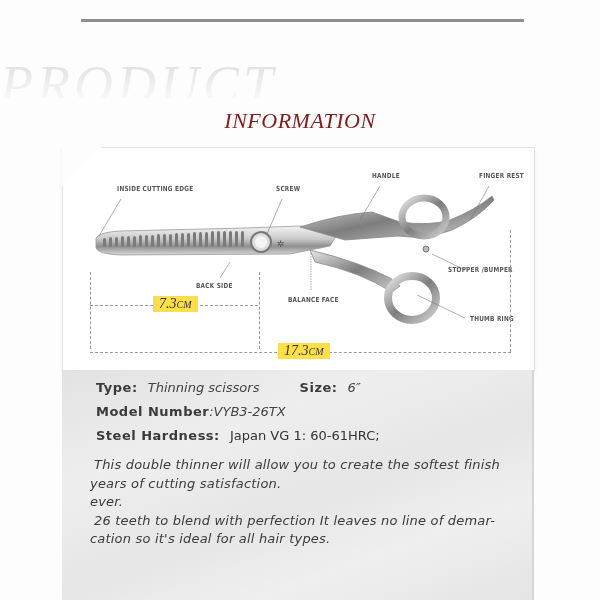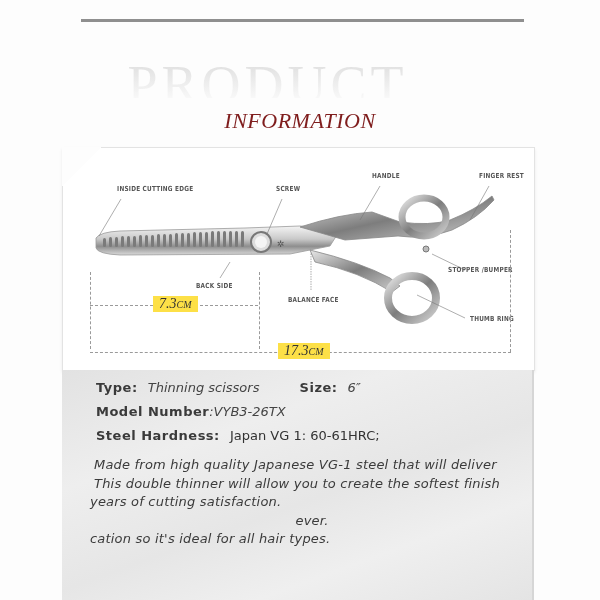--- a/index.html
+++ b/index.html
@@ -1,18 +1,18 @@
 <!DOCTYPE html>
 <html><head>
 <meta charset="utf-8">
 <style>
   html, body { margin:0; padding:0; }
   body { width:600px; height:600px; background:#fdfdfd; position:relative; overflow:hidden; font-family:"Liberation Sans", sans-serif; }
   .top-rule { position:absolute; left:81px; top:19px; width:443px; height:3px; background:#8f8f8f; }
-  .wm { position:absolute; left:0; width:535px; top:58px; text-align:center; font-family:"Liberation Serif", serif; font-size:54px; letter-spacing:4px; color:#e9e9e9; line-height:54px; height:40px; overflow:hidden;
+  .wm { position:absolute; left:0; width:535px; top:58px; text-align:left; font-family:"Liberation Serif", serif; font-style:italic; font-size:54px; letter-spacing:4px; color:#e9e9e9; line-height:54px; height:40px; overflow:hidden;
         background:linear-gradient(#dcdcdc,#f8f8f8); -webkit-background-clip:text; background-clip:text; -webkit-text-fill-color:transparent; }
   .title { position:absolute; left:0; width:600px; top:108px; text-align:center; font-family:"Liberation Serif", serif; font-style:italic; font-size:22px; color:#7f1d1d; letter-spacing:0.5px; }
   .card { position:absolute; left:62px; top:147px; width:471px; height:222px; background:#fff; border:1px solid #e3e3e3; box-shadow:0 2px 3px rgba(0,0,0,0.08); }
   .card-corner { position:absolute; left:62px; top:147px; width:40px; height:40px; background:linear-gradient(135deg,#fdfdfd 50%,transparent 50%); }
   .lbl { position:absolute; font-family:"DejaVu Sans", sans-serif; font-size:7px; font-weight:bold; color:#555; letter-spacing:0.3px; white-space:nowrap; transform:scaleX(0.82); transform-origin:left center; }
   .dim { position:absolute; font-family:"Liberation Serif", serif; font-style:italic; font-size:14px; color:#333; background:#fde047; padding:0 6px; }
   .dim small { font-size:10px; font-style:italic; }
   .dash { position:absolute; border-color:#9a9a9a; border-style:dashed; border-width:0; }
   .panel { position:absolute; left:62px; top:370px; width:470px; height:230px;
            background:linear-gradient(160deg,#e2e2e2 0%,#eeeeee 30%,#e6e6e6 55%,#efefef 75%,#e4e4e4 100%); border-right:2px solid #d6d6d6; }
@@ -129,18 +129,18 @@
 </div>
 <div class="spec" style="left:96px;top:404px;">
   <b>Model Number</b><i>:VYB3-26TX</i>
 </div>
 <div class="spec" style="left:96px;top:428px;">
   <b>Steel Hardness:</b>
   <span style="margin-left:6px;">Japan VG 1: 60-61HRC;</span>
 </div>
 
 <div class="desc" style="left:94px;">
-  <p style="padding-left:0;"><span>Made from high quality Japanese VG-1 steel that will deliver</span></p>
   <p><span>This double thinner will allow you to create the softest finish</span></p>
   <p style="margin-left:-4px;"><span>years of cutting satisfaction.</span></p>
-  <p style="margin-left:-4px;text-align:center;"><span>ever.</span></p>
+  <p style="margin-left:-4px;"><span>ever.</span></p>
+  <p><span>26 teeth to blend with perfection  It leaves no line of demar-</span></p>
   <p style="margin-left:-4px;"><span>cation so it's ideal for all hair types.</span></p>
 </div>
 
 </body></html>

